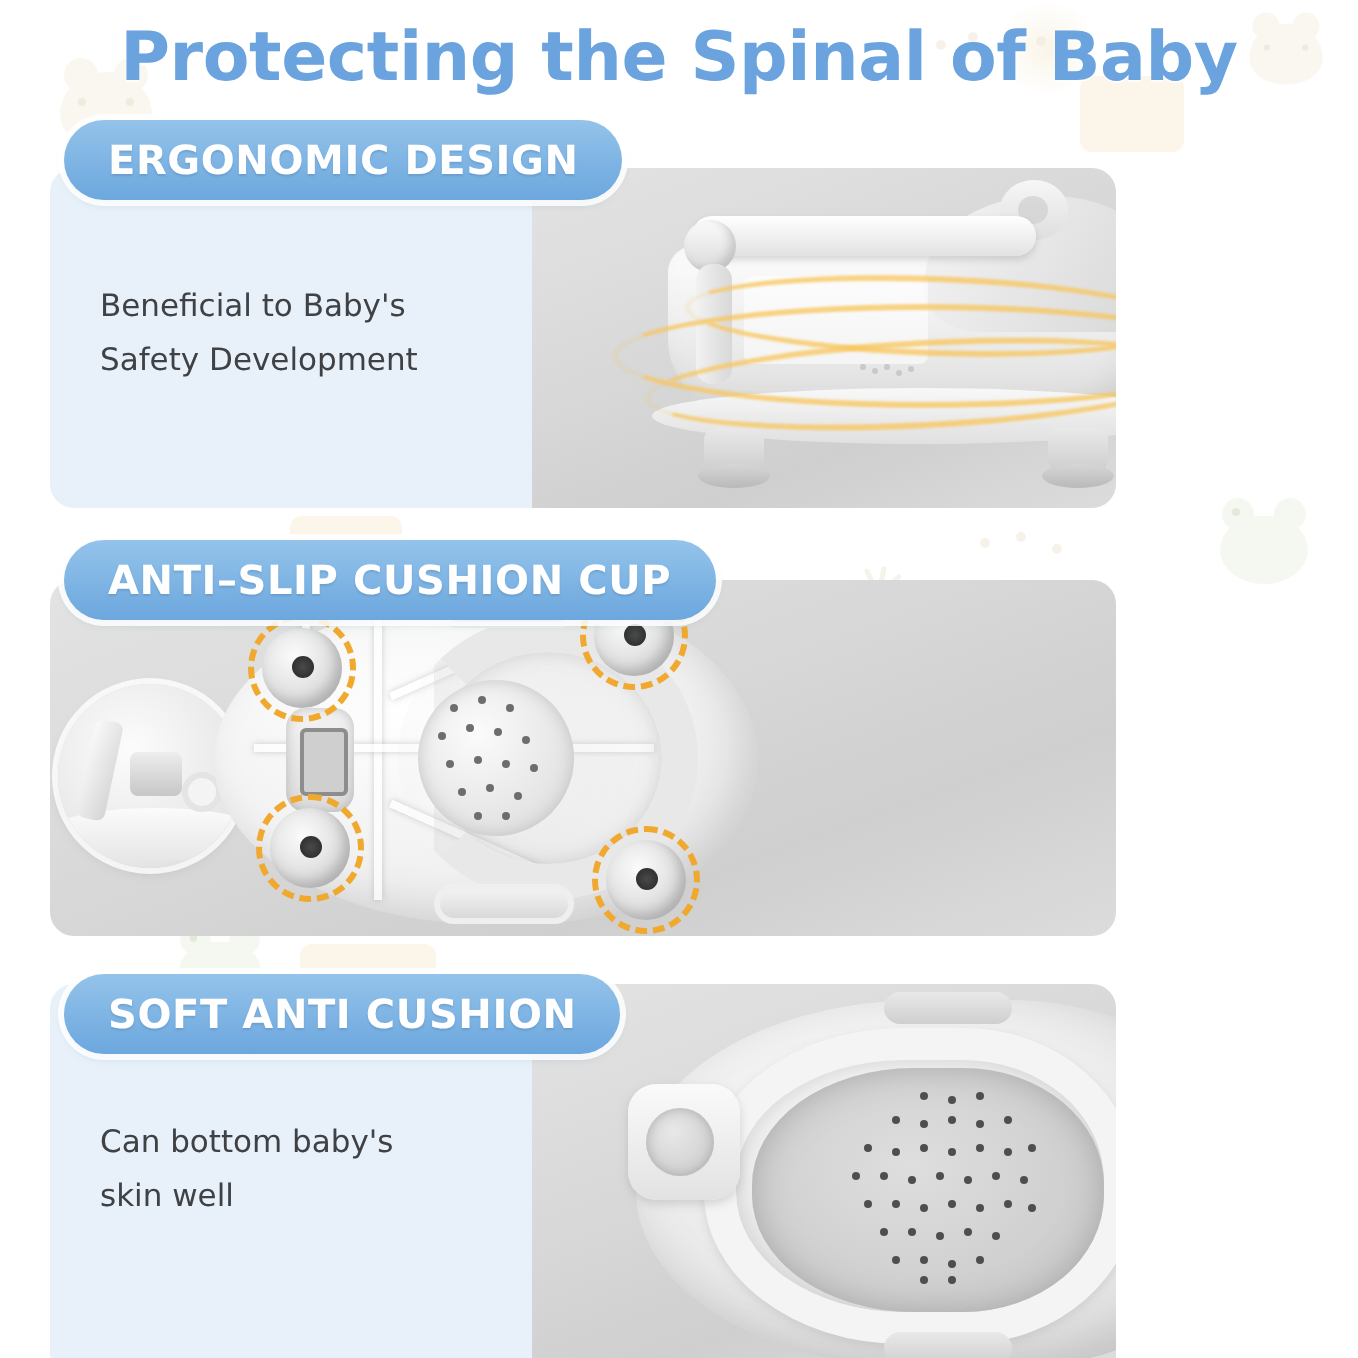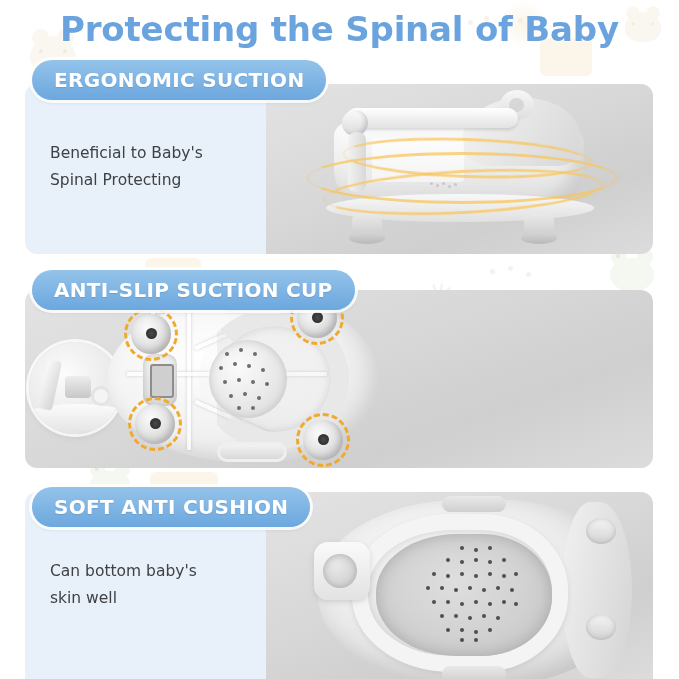--- a/index.html
+++ b/index.html
@@ -100,21 +100,21 @@
     letter-spacing: -0.2px;
     color: #6aa3dd;
     font-family: "DejaVu Sans", sans-serif;
     text-shadow: 0 1px 0 rgba(255,255,255,.9);
   }
 
   
   .panel {
     position: absolute;
     left: 25px;
-    width: 628px;
+    width: 533px;
     border-radius: 12px;
     overflow: hidden;
     z-index: 2;
     display: flex;
   }
   #panel-1 { top: 84px;  height: 170px; }
   #panel-2 { top: 290px; height: 178px; }
   #panel-3 { top: 492px; height: 187px; border-bottom-left-radius: 0; border-bottom-right-radius: 0; }
 
   .panel-text {
@@ -474,26 +474,26 @@
   </div>
   <div class="wm wm-sun" style="left:520px; top:470px; transform:scale(.85);">
     <b style="transform:rotate(0deg)"></b>
       <b style="transform:rotate(40deg)"></b>
       <b style="transform:rotate(-40deg)"></b>
   </div>
 </div>
 
 <div id="page-title">Protecting the Spinal of Baby</div>
 
-<div class="badge" id="badge-1">ERGONOMIC SUCTION</div>
+<div class="badge" id="badge-1">ERGONOMIC DESIGN</div>
 <div class="panel" id="panel-1">
   <div class="panel-text">
     <div class="panel-body">
       <div>Beneficial to Baby's</div>
-      <div>Spinal Protecting</div>
+      <div>Safety Development</div>
     </div>
   </div>
   <div class="panel-media">
     <div class="seat-side">
       <div class="ss-shell"></div>
       <div class="ss-back"></div>
       <div class="ss-ear"></div>
       <div class="ss-panelline"></div>
       <div class="ss-rail"></div>
       <div class="ss-rail-post"></div>
@@ -508,21 +508,21 @@
       </div>
       <div class="ss-foot f1"></div>
       <div class="ss-foot f2"></div>
       <div class="glow-ring gr1"></div>
       <div class="glow-ring gr2"></div>
       <div class="glow-ring gr3"></div>
     </div>
   </div>
 </div>
 
-<div class="badge" id="badge-2">ANTI–SLIP SUCTION CUP</div>
+<div class="badge" id="badge-2">ANTI–SLIP CUSHION CUP</div>
 <div class="panel" id="panel-2">
   <div class="panel-media">
     <div class="inset-circle">
       <div class="ic-floor"></div>
       <div class="ic-flap"></div>
       <div class="ic-stem"></div>
       <div class="ic-cup"></div>
     </div>
     <div class="seat-bottom">
       <div class="sb-body"></div>

